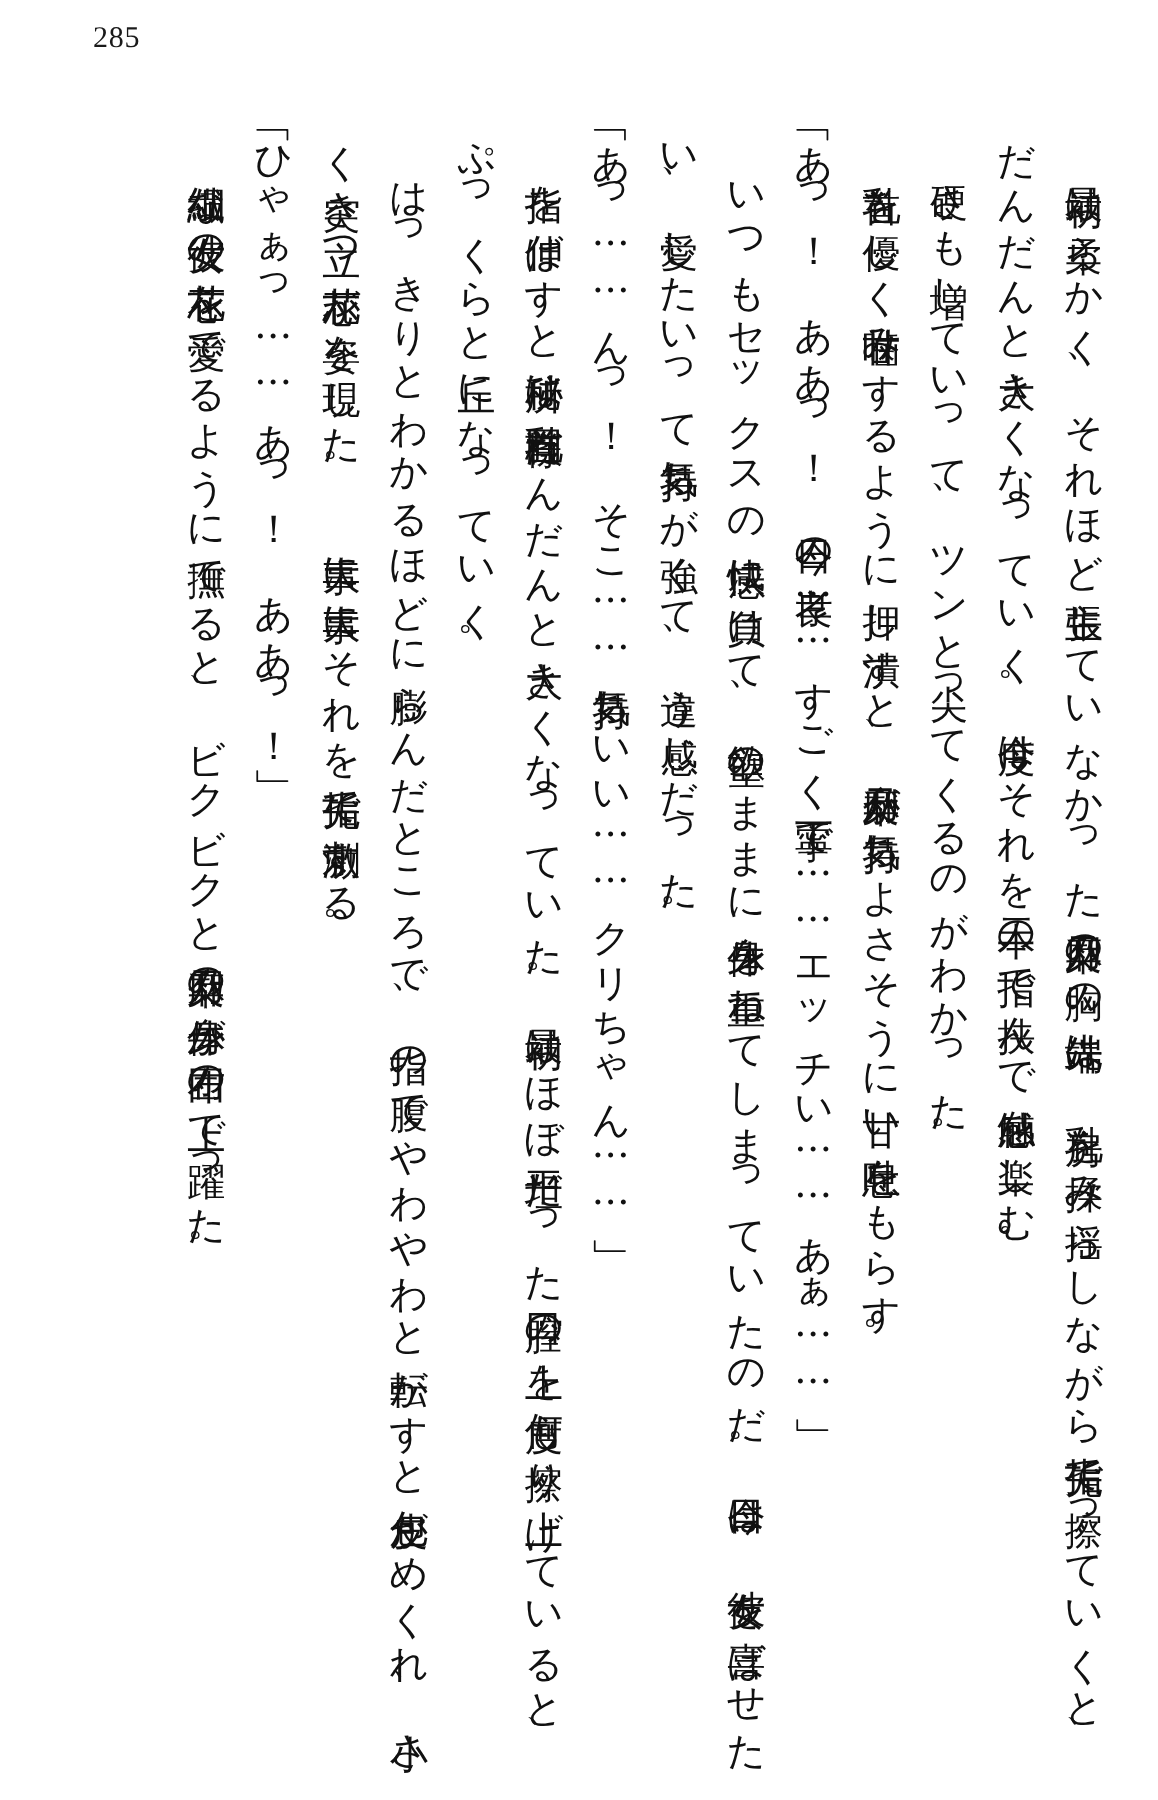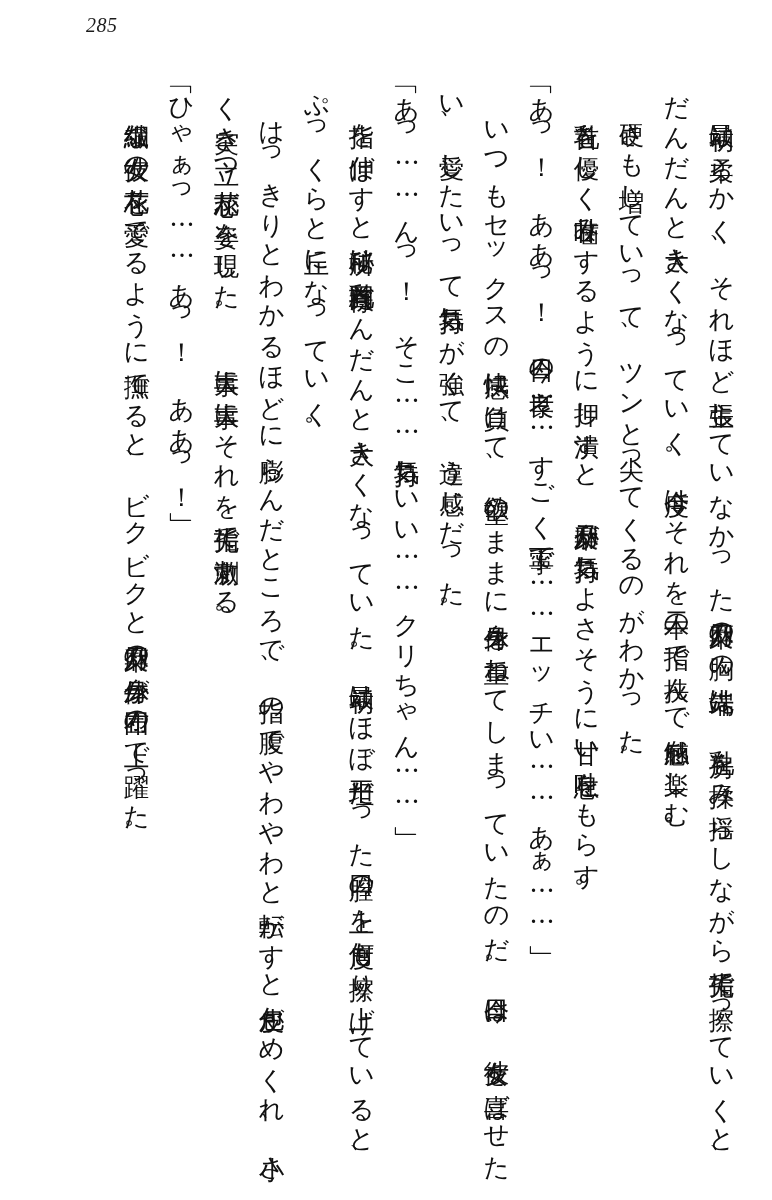--- a/index.html
+++ b/index.html
@@ -14,25 +14,23 @@
     background: #ffffff;
     overflow: hidden;
     font-family: "Liberation Serif", "DejaVu Serif", serif;
     color: #111111;
   }
   .page-number {
     position: absolute;
     top: 14px;
     left: 62px;
     font-size: 20px;
-    font-style: italic;
     font-family: "Liberation Serif", serif;
     color: #1a1a1a;
     letter-spacing: 0.5px;
-    margin-left: 24px;
   }
   .text-body {
     position: absolute;
     top: 78px;
     left: 34px;
     width: 710px;
     height: 1090px;
     writing-mode: vertical-rl;
     text-orientation: upright;
     font-size: 25.5px;

